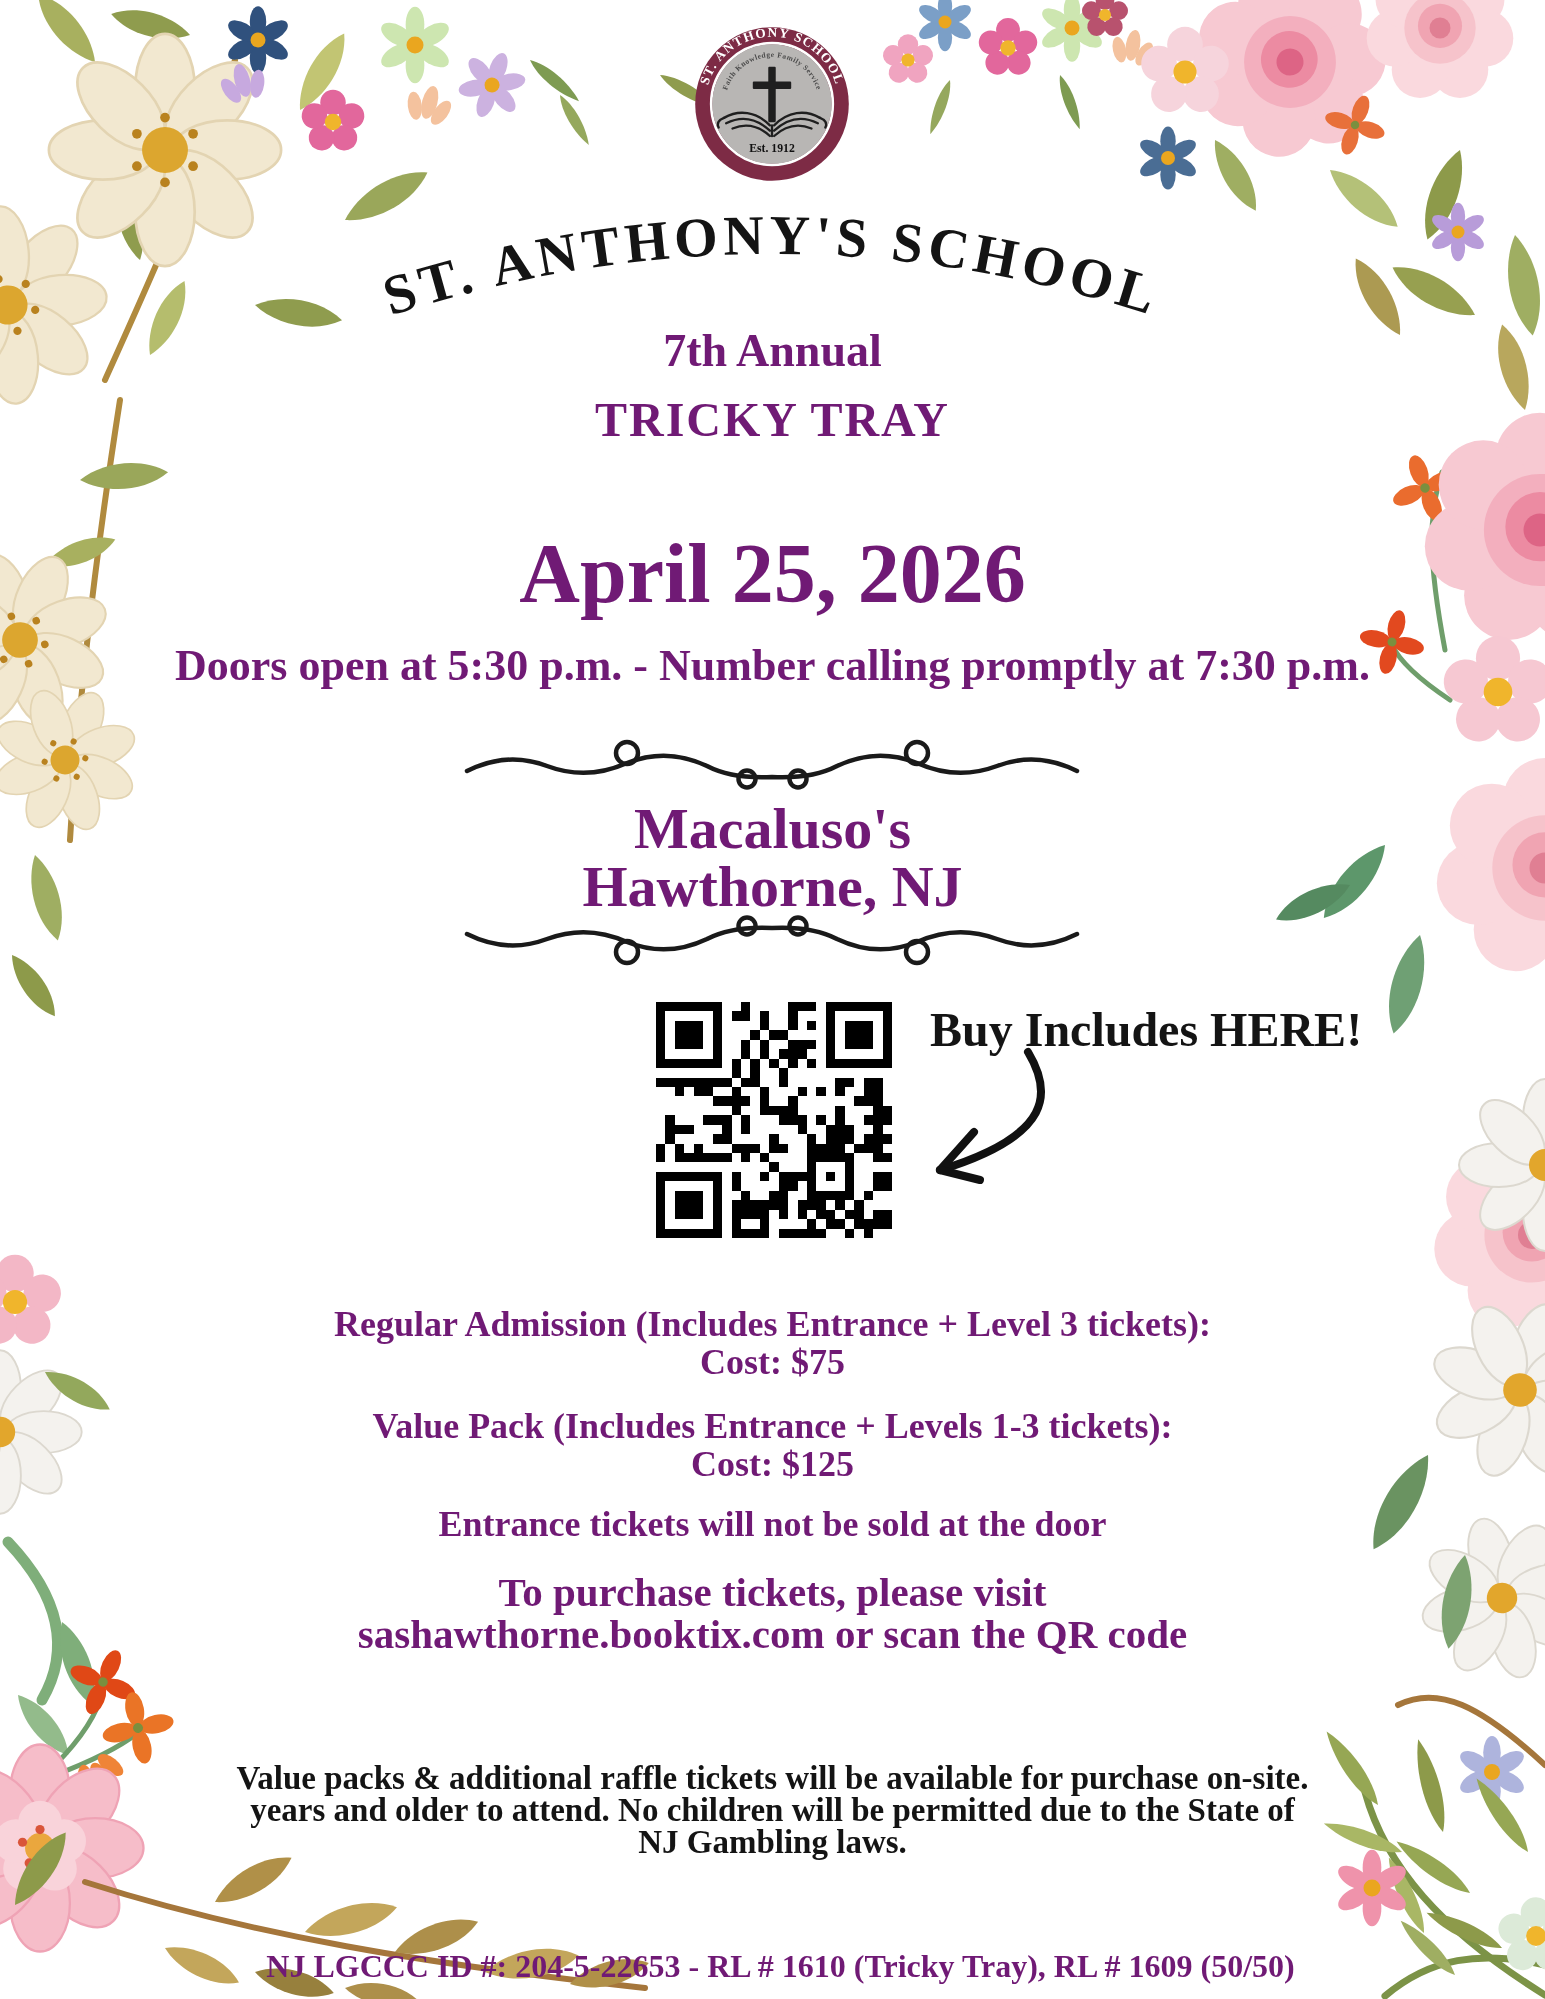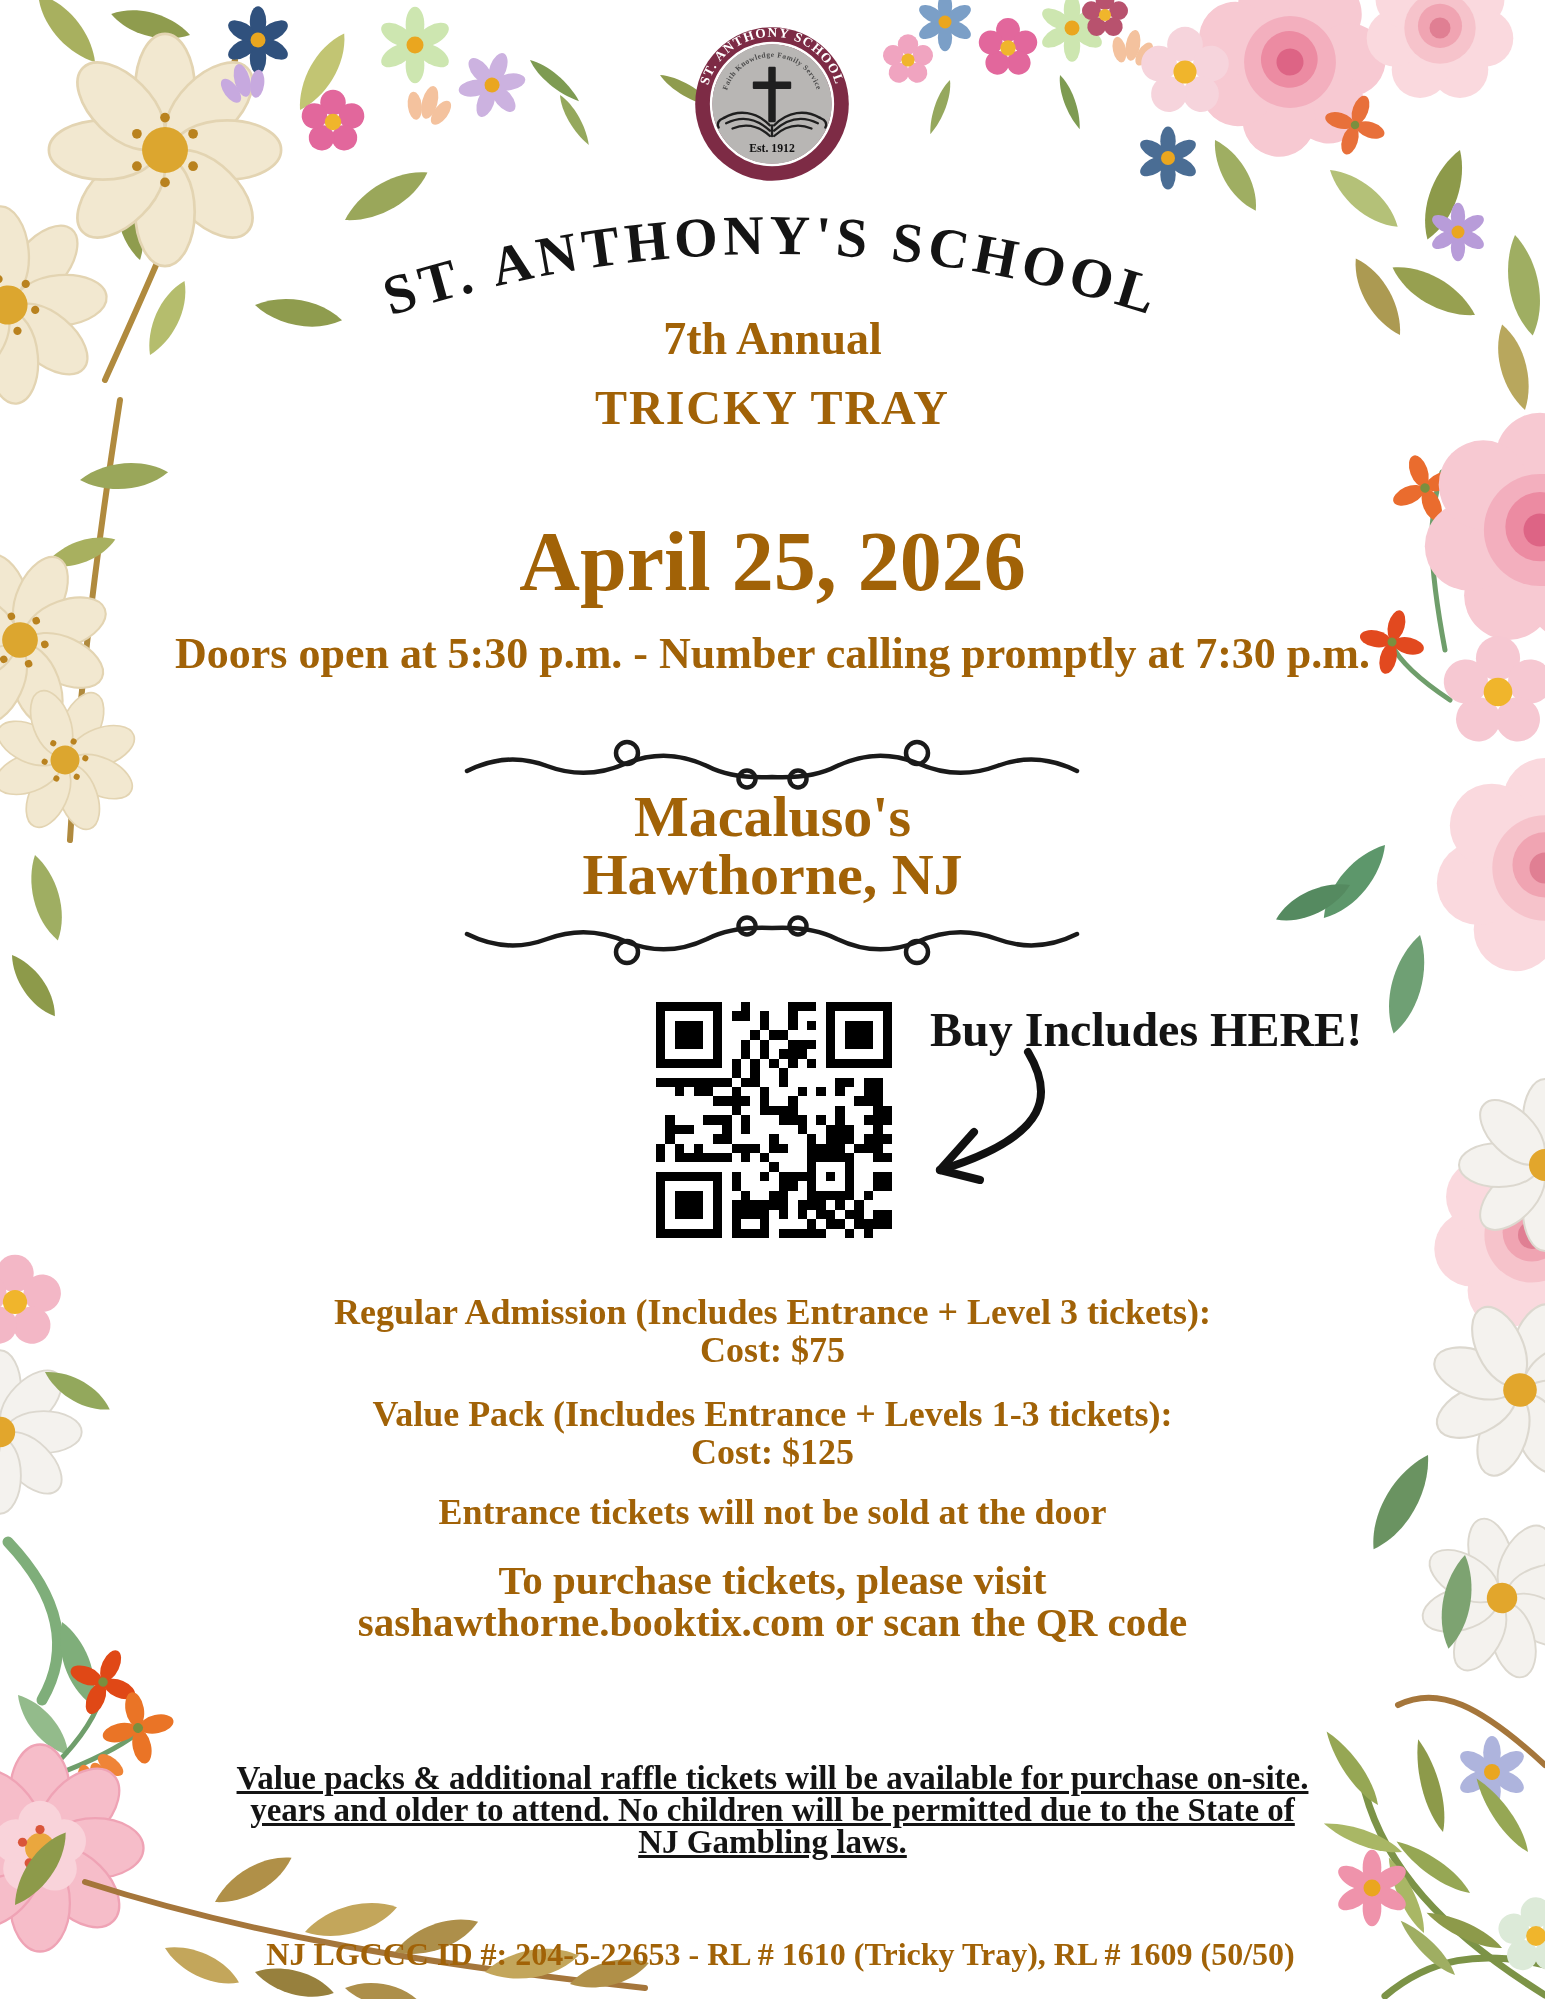--- a/index.html
+++ b/index.html
@@ -5,31 +5,31 @@
   html,body{margin:0;padding:0;background:#fff;}
   .page{position:relative;width:1545px;height:1999px;background:#fff;overflow:hidden;
         font-family:"Liberation Serif","DejaVu Serif",serif;color:#141414;}
   svg{display:block;}
   .florals{position:absolute;left:0;top:0;pointer-events:none;}
   .stem{stroke:#b08a3e;stroke-width:6;fill:none;stroke-linecap:round;}
   .stemg{stroke:#6f9e6b;stroke-width:5;fill:none;stroke-linecap:round;}
   .stemg2{stroke:#7c9347;stroke-width:7;fill:none;stroke-linecap:round;}
   .twig{stroke:#a5763b;stroke-width:6;fill:none;stroke-linecap:round;}
   .blade{stroke:#7fae7a;stroke-width:11;fill:none;stroke-linecap:round;}
-  .t{position:absolute;left:0;right:0;text-align:center;font-weight:bold;color:#a16207;
-     white-space:nowrap;line-height:1;}
+  .t{position:absolute;left:0;right:0;text-align:center;font-weight:bold;color:#701a75;
+     white-space:nowrap;line-height:1;margin-top:12px;}
   .logo-wrap{position:absolute;left:692px;top:24px;width:160px;height:160px;}
   .arch{position:absolute;left:0;top:160px;}
   .divider{position:absolute;left:462px;width:620px;height:60px;}
   .flip{transform:scaleY(-1);}
   .qr{position:absolute;left:656px;top:1002px;}
   .buy{position:absolute;left:930px;top:1002px;font-weight:bold;font-size:48px;white-space:nowrap;}
   .arrow{position:absolute;left:900px;top:1040px;}
   .notes{position:absolute;left:0;right:0;top:1762px;text-align:center;font-weight:bold;
-         font-size:33px;line-height:32px;color:#141414;text-decoration:underline;}
+         font-size:33px;line-height:32px;color:#141414;}
 </style>
 </head>
 <body>
 
 <div class="page">
 
   <svg class="florals" width="1545" height="1999" viewBox="0 0 1545 1999" aria-hidden="true">
     <defs>
       <g id="leaf">
           <path d="M0,0 C6,-9 7,-24 0,-34 C-7,-24 -6,-9 0,0 Z"></path>

